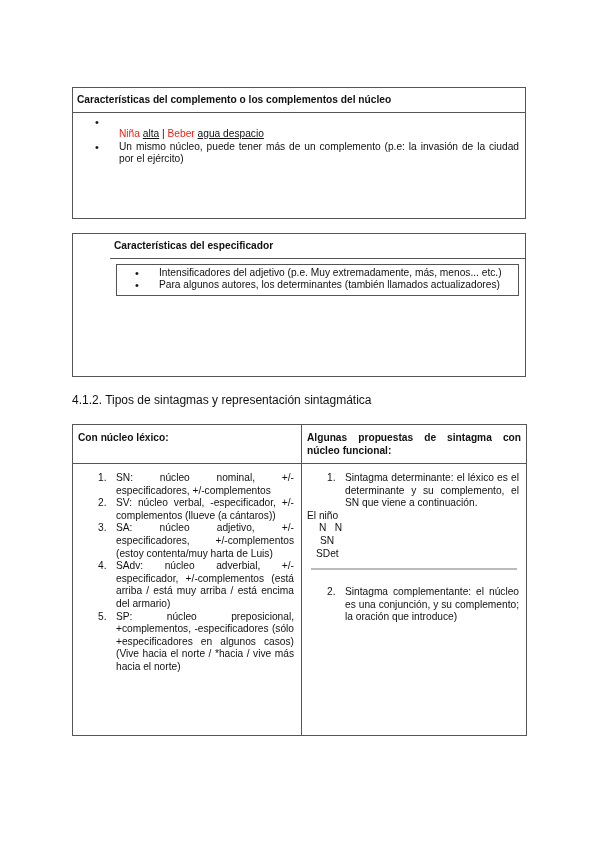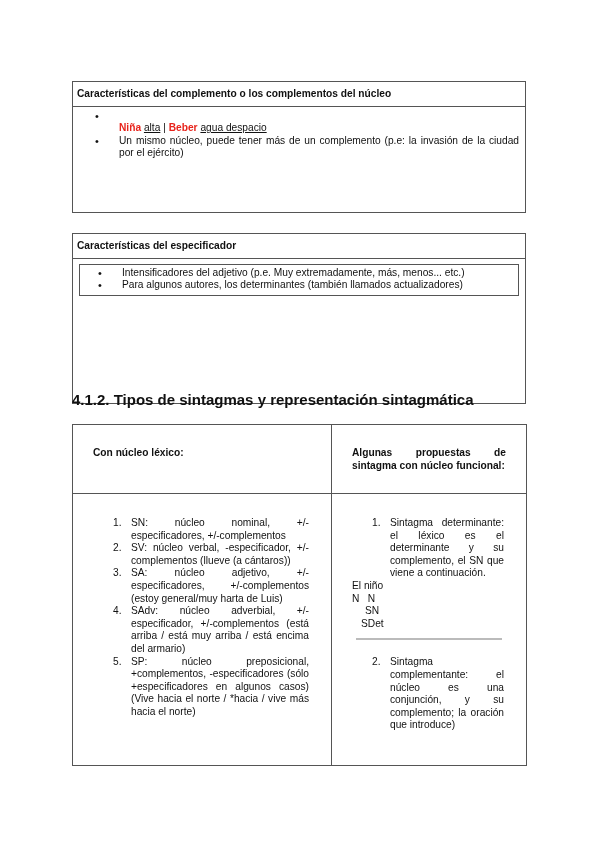--- a/index.html
+++ b/index.html
@@ -4,56 +4,56 @@
   <style>
     html, body { margin: 0; padding: 0; background: #ffffff; }
     body { width: 600px; height: 848px; position: relative; overflow: hidden;
       font-family: "Liberation Sans", sans-serif; color: #111; font-size: 10.2px; line-height: 12.6px; }
     .box { position: absolute; left: 72px; width: 454px; border: 1.5px solid #555; box-sizing: border-box; background: #fff; }
     .box-head { font-weight: bold; padding: 6px 4px 5px 4px; border-bottom: 1.5px solid #555; font-size: 10.2px; }
     .box-body { padding: 3px 6px 0 0; }
     ul.bul { margin: 0; padding: 0 0 0 46px; list-style: none; }
     ul.bul li { position: relative; text-align: justify; }
     ul.bul li::before { content: "\2022"; position: absolute; left: -24px; top: 0; font-size: 11px; }
-    .red { color: #e8231b; font-weight: bold; }
+    .red { color: #e8231b; }
     .ul { text-decoration: underline; }
     .inner { margin: 2px 0 0 6px; border: 1.5px solid #555; padding: 2px 4px 3px 0; }
     .inner ul.bul { padding-left: 42px; }
     .inner ul.bul li::before { left: -24px; }
-    .heading { position: absolute; left: 72px; top: 394px; font-weight: bold; font-size: 15px; }
+    .heading { position: absolute; left: 72px; top: 394px; font-weight: normal; font-size: 12px; }
     table.t { position: absolute; left: 72px; top: 424px; width: 455px; border-collapse: collapse; }
-    table.t td { border: 1.5px solid #555; vertical-align: top; padding: 16px; }
+    table.t td { border: 1.5px solid #555; vertical-align: top; padding: 1px; }
     .th { font-weight: bold; padding: 6px 4px 4px 4px; height: 26px; text-align: justify; }
     ol.num { margin: 0; padding: 0; list-style: none; }
     ol.num li { position: relative; padding-left: 42px; text-align: justify; padding-right: 6px; }
     ol.num li .n { position: absolute; left: 24px; top: 0; }
     .right-list li { padding-left: 40px; padding-right: 6px; }
     .right-list li .n { left: 22px; }
     .tree { padding-left: 4px; line-height: 12.6px; }
     .sep { margin: 8px 8px 16px 8px; border-top: 2px solid #bbb; }
   </style>
 </head>
 <body>
 
-<div class="box" style="top:81px; height:132px;">
+<div class="box" style="top:87px; height:132px;">
   <div class="box-head">Características del complemento o los complementos del núcleo</div>
   <div class="box-body">
     <ul class="bul">
       <li>
         <br>
         <span class="red">Niña</span>
         <span class="ul">alta</span><span> | </span><span class="red">Beber</span>
         <span class="ul">agua despacio</span>
       </li>
       <li>Un mismo núcleo, puede tener más de un complemento (p.e: la invasión de la ciudad por el ejército)</li>
     </ul>
   </div>
 </div>
 
-<div class="box" style="top:233px; height:171px;">
+<div class="box" style="top:233px; height:144px;padding-left:37px;">
   <div class="box-head">Características del especificador</div>
   <div class="box-body">
     <div class="inner">
       <ul class="bul">
         <li>Intensificadores del adjetivo (p.e. Muy extremadamente, más, menos... etc.)</li>
         <li>Para algunos autores, los determinantes (también llamados actualizadores)</li>
       </ul>
     </div>
   </div>
 </div>
@@ -68,32 +68,32 @@
     </td>
     <td>
       <div class="th">Algunas propuestas de sintagma con núcleo funcional:</div>
     </td>
   </tr>
   <tr style="height:272px;">
     <td>
       <ol class="num" style="margin-top:7px;">
         <li><span class="n">1.</span><span>SN: núcleo nominal, +/-especificadores, +/-complementos</span></li>
         <li><span class="n">2.</span><span>SV: núcleo verbal, -especificador, +/-complementos (llueve (a cántaros))</span></li>
-        <li><span class="n">3.</span><span>SA: núcleo adjetivo, +/-especificadores, +/-complementos (estoy general/muy harta de Luis)</span></li>
+        <li><span class="n">3.</span><span>SA: núcleo adjetivo, +/-especificadores, +/-complementos (estoy contenta/muy harta de Luis)</span></li>
         <li><span class="n">4.</span><span>SAdv: núcleo adverbial, +/-especificador, +/-complementos (está arriba / está muy arriba / está encima del armario)</span></li>
         <li><span class="n">5.</span><span>SP: núcleo preposicional, +complementos, -especificadores (sólo +especificadores en algunos casos) (Vive hacia el norte / *hacia / vive más hacia el norte)</span></li>
       </ol>
     </td>
     <td>
       <ol class="num right-list" style="margin-top:7px;">
         <li><span class="n">1.</span><span>Sintagma determinante: el léxico es el determinante y su complemento, el SN que viene a continuación.</span></li>
       </ol>
       <div class="tree">
         <div>El niño</div>
-        <div style="white-space:pre;">N   N</div>
+        <div style="white-space:pre;margin-left:12px;">N   N</div>
         <div style="padding-left:13px;">SN</div>
         <div style="padding-left:9px;">SDet</div>
       </div>
       <div class="sep"></div>
       <ol class="num right-list">
         <li><span class="n">2.</span><span>Sintagma complementante: el núcleo es una conjunción, y su complemento; la oración que introduce)</span></li>
       </ol>
     </td>
   </tr>
 </tbody>

